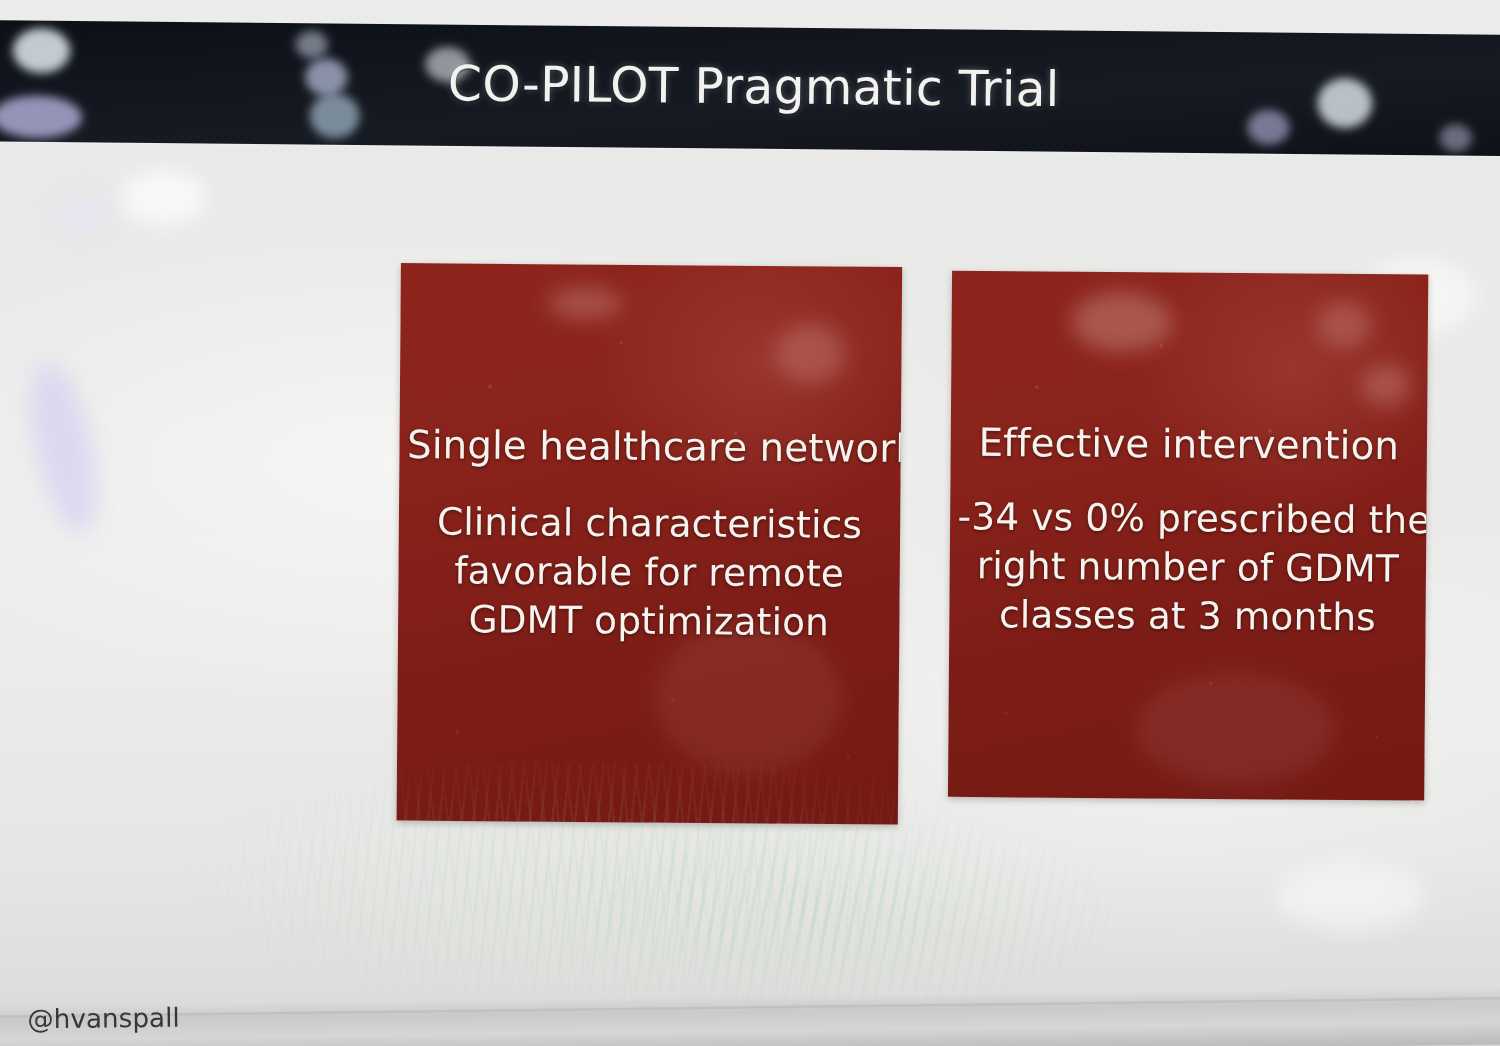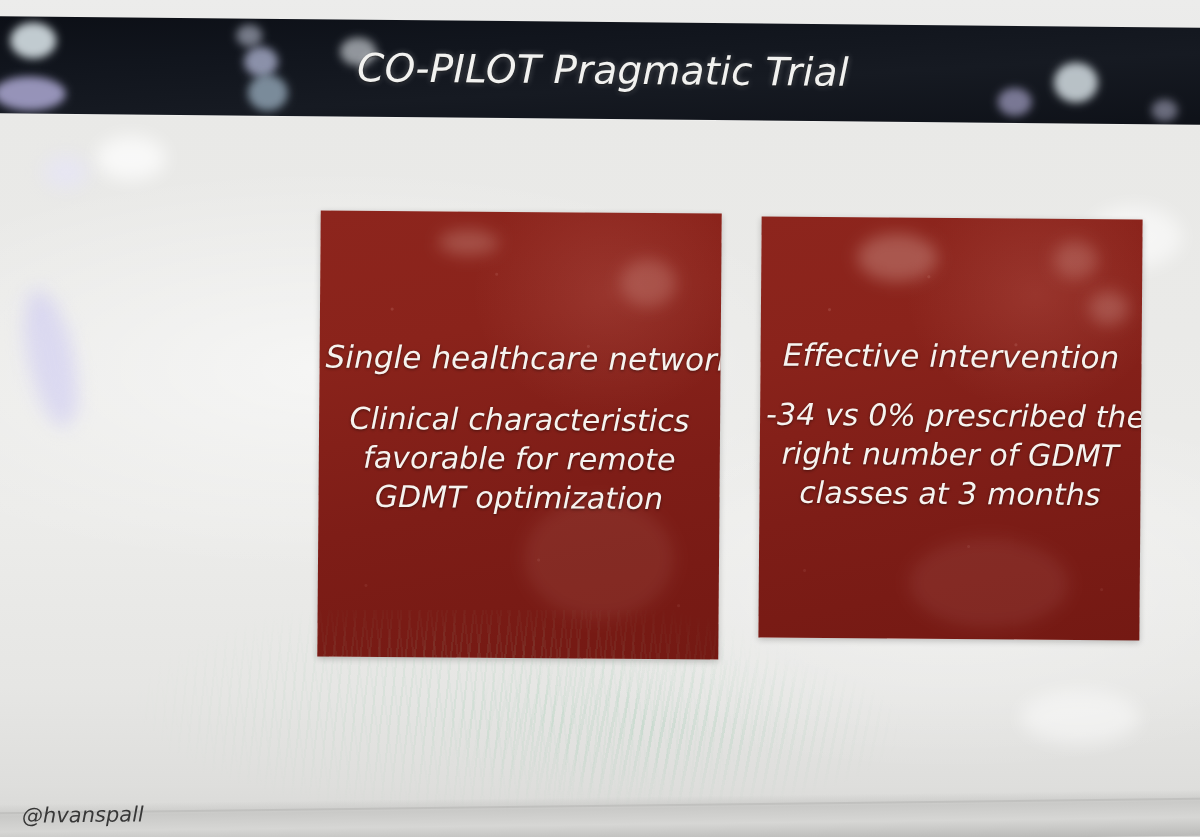--- a/index.html
+++ b/index.html
@@ -12,21 +12,20 @@
     font-family: "Liberation Sans", sans-serif;
   }
 
   
   #photo {
     position: relative;
     width: 1200px;
     height: 837px;
     overflow: hidden;
     background: #e9e9e6;
-    font-style: italic;
   }
 
   
   .screen-surface {
     position: absolute;
     inset: 0;
     background:
       linear-gradient(180deg,
         #ececeb 0%,
         #e9e9e7 12%,

